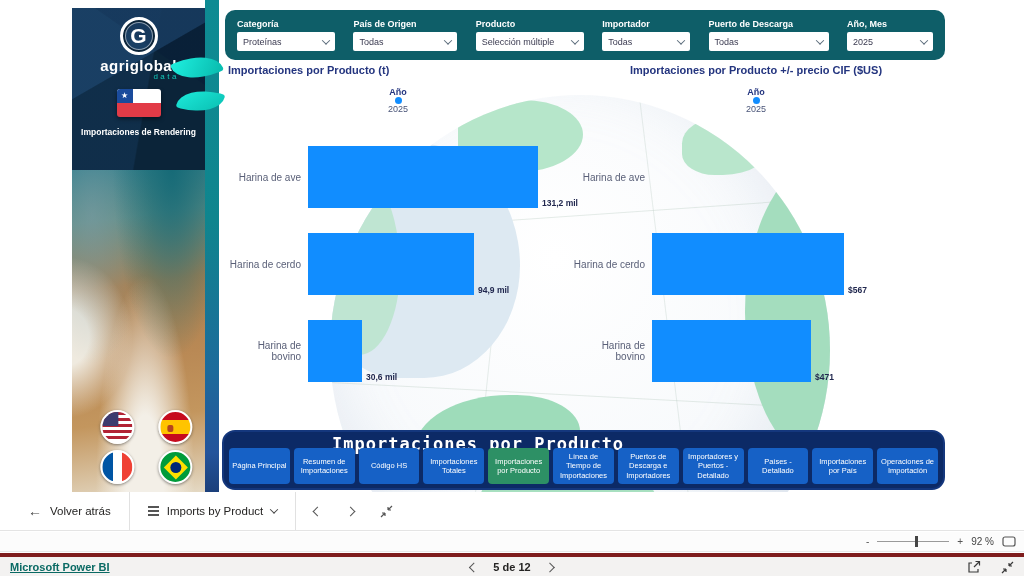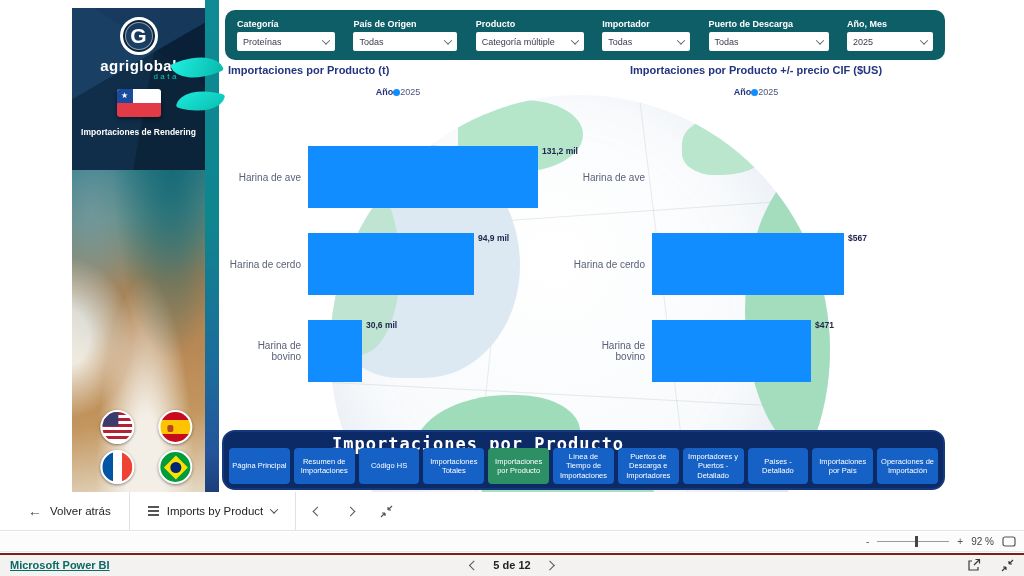--- a/index.html
+++ b/index.html
@@ -86,28 +86,28 @@
   .lat-line { position:absolute; background:rgba(180,200,190,.35); height:1px; width:120%; left:-10%; }
   .lon-line { position:absolute; background:rgba(180,200,190,.30); width:1px; height:120%; top:-10%; }
 
   
   .chart { position:absolute; top:64px; z-index:3; }
   .chart-left { left:228px; width:340px; }
   .chart-right { left:572px; width:368px; }
   .chart-title { font-size:11px; font-weight:bold; color:#24357f; }
   .chart-right .chart-title { text-align:center; }
   .chart-legend { position:absolute; top:23px; left:0; right:0; display:flex; justify-content:center;
-    align-items:center; gap:0; font-size:9px; }
+    align-items:center; gap:0; font-size:9px;flex-direction:column; }
   .legend-title { color:#24357f; font-weight:bold; }
   .legend-dot { width:7px; height:7px; border-radius:50%; background:#118DFF; }
   .legend-value { color:#4a5578; }
   .chart-rows { position:absolute; top:82px; left:0; right:0; }
   .chart-row { display:flex; align-items:center; height:62px; margin-bottom:25px; }
   .row-label { width:80px; text-align:right; padding-right:7px; font-size:10px; color:#5a6078; flex:none; }
-  .row-track { flex:1; display:flex; align-items:flex-start; height:62px; }
+  .row-track { flex:1; display:flex; align-items:flex-end; height:62px; }
   .bar { height:62px; background:#118DFF; flex:none; cursor:pointer; }
   .bar-value { font-size:8.5px; font-weight:bold; color:#20274e; margin-left:4px; white-space:nowrap; }
 
   
   .bottom-nav { position:absolute; left:222px; top:430px; width:723px; height:60px; background:#0c2a66;
     border:2px solid #14377d; border-radius:13px; z-index:12; }
   .nav-title { position:absolute; left:108px; top:2px; color:#fff; font-family:"DejaVu Sans Mono", monospace;
     font-size:17px; font-weight:bold; letter-spacing:1px; white-space:nowrap; }
   .nav-tabs { position:absolute; left:5px; right:5px; bottom:4px; height:36px; display:flex; gap:4px; }
   .nav-tab { flex:1; background:#1661c6; border-radius:4px; color:#fff; font-size:7.5px; line-height:1.25;
@@ -131,21 +131,21 @@
   
   .zoombar { position:absolute; left:0; top:532px; width:1024px; height:20px; background:#fcfcfc;
     border-bottom:1px solid #e8e8e8; display:flex; align-items:center; justify-content:flex-end;
     gap:8px; padding-right:8px; z-index:20; color:#555; font-size:10px; }
   .zoom-line { position:relative; width:72px; height:1px; background:#9a9a9a; }
   .zoom-handle { position:absolute; left:38px; top:-5px; width:3px; height:11px; background:#444; cursor:pointer; }
   .zoom-pct { color:#444; }
 
   
   .statusbar { position:absolute; left:0; top:553px; width:1024px; height:23px; background:#f3f2f1;
-    border-top:2px solid #7f1d1d; z-index:20; }
+    border-top:4px solid #7f1d1d; z-index:20; }
   .pbi-link { position:absolute; left:10px; top:4px; font-size:11px; font-weight:bold; color:#0a6a64;
     text-decoration:underline; cursor:pointer; }
   .page-ind { position:absolute; left:50%; transform:translateX(-50%); top:4px; display:flex; align-items:center; gap:16px; }
   .page-ind-text { font-size:11px; font-weight:bold; color:#252423; }
   .sb-icons { position:absolute; right:10px; top:3px; display:flex; gap:20px; align-items:center; }
   .icon-btn { cursor:pointer; display:inline-flex; }
   svg { display:block; }
 </style>
 </head>
 <body>
@@ -200,21 +200,21 @@
       <div class="filter-group fg-1">
         <div class="filter-label">País de Origen</div>
         <div class="filter-select">
           <span>Todas</span>
           <span class="chev down"></span>
         </div>
       </div>
       <div class="filter-group fg-2">
         <div class="filter-label">Producto</div>
         <div class="filter-select">
-          <span>Categoría múltiple</span>
+          <span>Selección múltiple</span>
           <span class="chev down"></span>
         </div>
       </div>
       <div class="filter-group fg-3">
         <div class="filter-label">Importador</div>
         <div class="filter-select">
           <span>Todas</span>
           <span class="chev down"></span>
         </div>
       </div>

